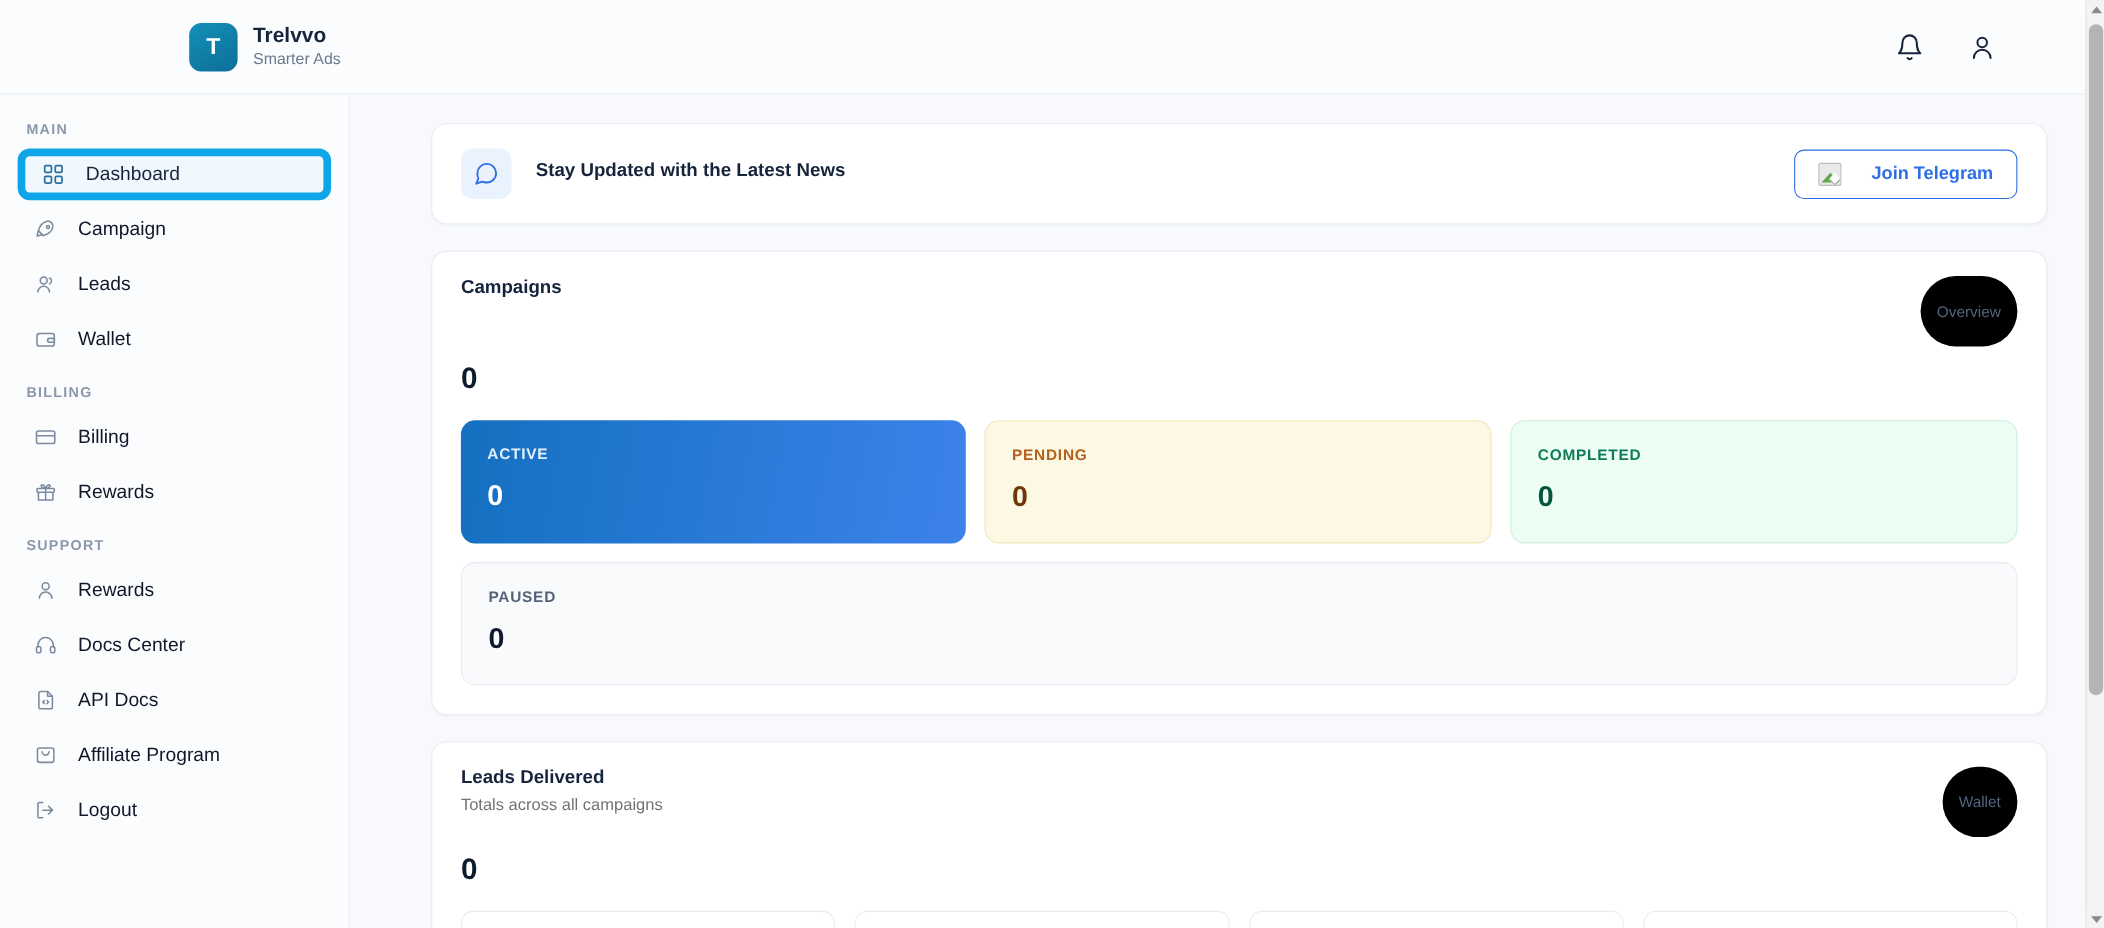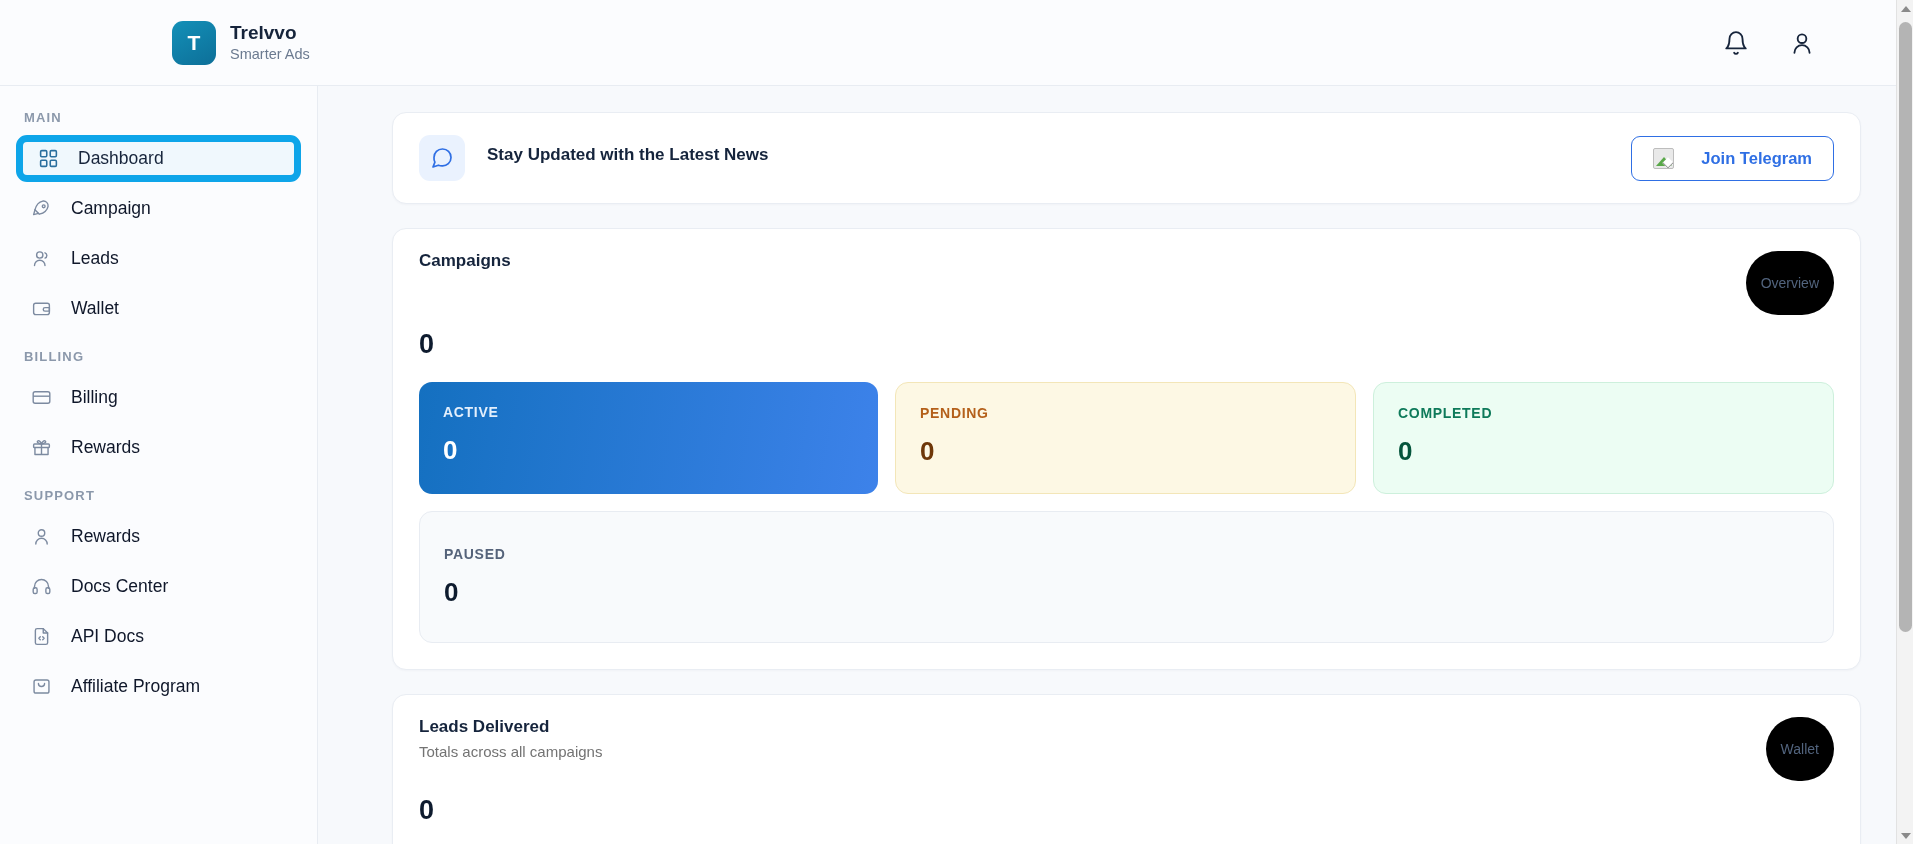--- a/index.html
+++ b/index.html
@@ -135,21 +135,21 @@
   .stat.active .stat-label { color: #e3effc; }
   .stat.active .stat-value { color: #ffffff; }
   .stat.pending { background: #fdf8e4; border: 1px solid #f3e6b8; }
   .stat.pending .stat-label { color: #b4601a; }
   .stat.pending .stat-value { color: #6e3708; }
   .stat.completed { background: #ecfdf3; border: 1px solid #cdf0dc; }
   .stat.completed .stat-label { color: #0e7a5a; }
   .stat.completed .stat-value { color: #05553c; }
   .stat.paused {
     background: #f8fafc; border: 1px solid #e8ecf2; margin-top: 17px;
-    padding: 34px 24px; border-radius: 13px;
+    padding: 22px 24px; border-radius: 13px;
   }
   .stat.paused .stat-label { color: #55637a; }
   .stat.paused .stat-value { color: #0e1b2e; }
 
   
   .leads { padding: 22px 26px 26px 26px; }
   .mini-row { display: flex; gap: 18px; margin-top: 22px; }
   .mini {
     flex: 1; height: 58px; border: 1px solid #e9edf3;
     border-radius: 11px; background: #fff;
@@ -314,20 +314,30 @@
     <div class="nav-item">
       <span class="ic">
         <svg width="21" height="21" viewBox="0 0 24 24" fill="none" stroke="#7c8aa0" stroke-width="1.6" stroke-linecap="round" stroke-linejoin="round">
           <rect x="3.5" y="4.5" width="17" height="15" rx="2.2"></rect>
           <path d="M8.5 8.5a3.5 3.5 0 0 0 7 0"></path>
         </svg>
       </span>
       <span>Affiliate Program</span>
     </div>
 
+    <div class="nav-item">
+      <span class="ic">
+        <svg width="21" height="21" viewBox="0 0 24 24" fill="none" stroke="#7c8aa0" stroke-width="1.6" stroke-linecap="round" stroke-linejoin="round">
+          <path d="M9 4H5.5A1.5 1.5 0 0 0 4 5.5v13A1.5 1.5 0 0 0 5.5 20H9"></path>
+          <path d="M15 8l4 4-4 4"></path>
+          <path d="M19 12H9"></path>
+        </svg>
+      </span>
+      <span>Logout</span>
+    </div>
 
   </nav>
 
   <main class="main">
 
     <section class="card news">
       <div class="news-ic">
         <svg width="24" height="24" viewBox="0 0 24 24" fill="none" stroke="#2f6fe4" stroke-width="1.7" stroke-linecap="round" stroke-linejoin="round">
           <path d="M21 11.5a8.4 8.4 0 0 1-9 8.4 9.6 9.6 0 0 1-3.6-.7L3 21l1.9-4.9A8.2 8.2 0 0 1 4 11.5 8.4 8.4 0 0 1 12.5 3 8.4 8.4 0 0 1 21 11.5z"></path>
         </svg>

